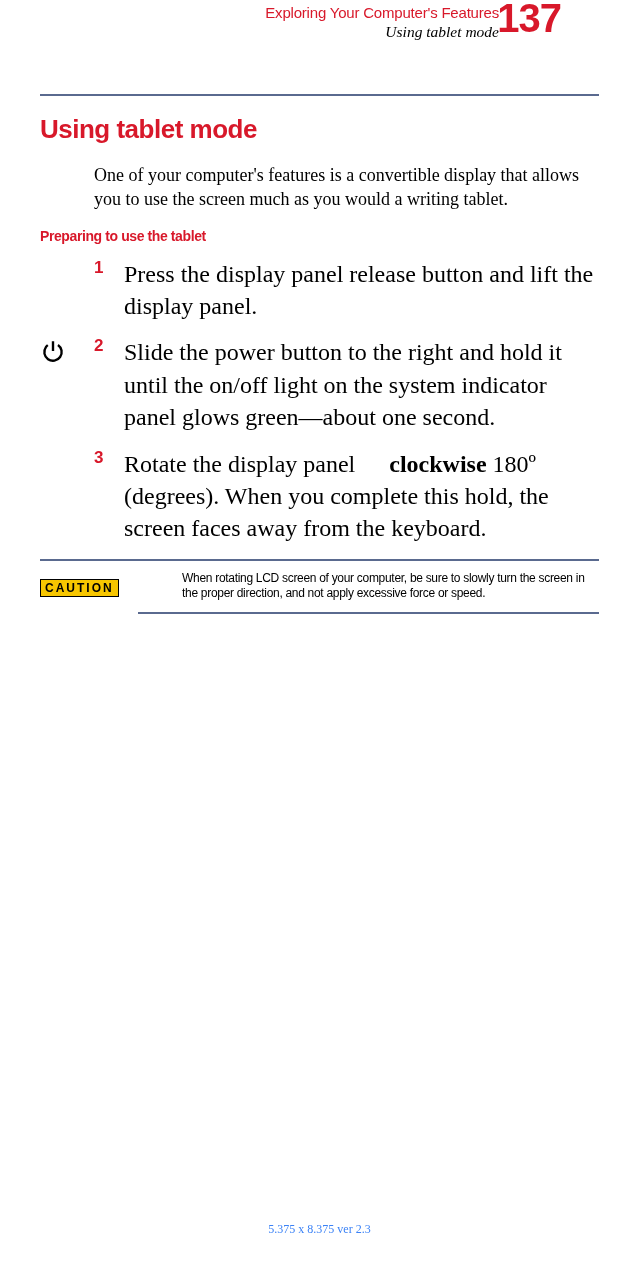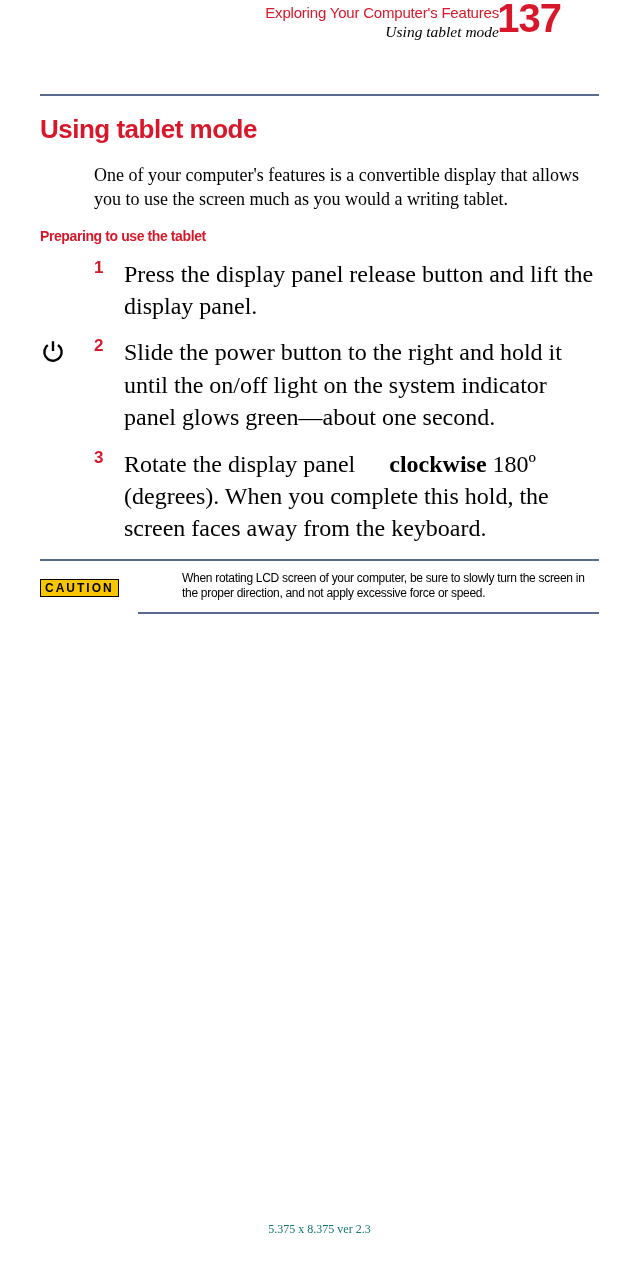--- a/index.html
+++ b/index.html
@@ -147,21 +147,21 @@
     font-stretch: condensed;
     letter-spacing: -0.3px;
   }
   .footer {
     position: absolute;
     bottom: 34px;
     left: 0;
     width: 100%;
     text-align: center;
     font-size: 12px;
-    color: #0f766e;
+    color: #3b82f6;
     font-family: 'Times New Roman', serif;
   }
   .power-icon svg { width: 26px; height: 26px; }
   .bold { font-weight: bold; margin-left: 28px; }
 </style>
 </head>
 <body>
 
 <div class="page">
 

